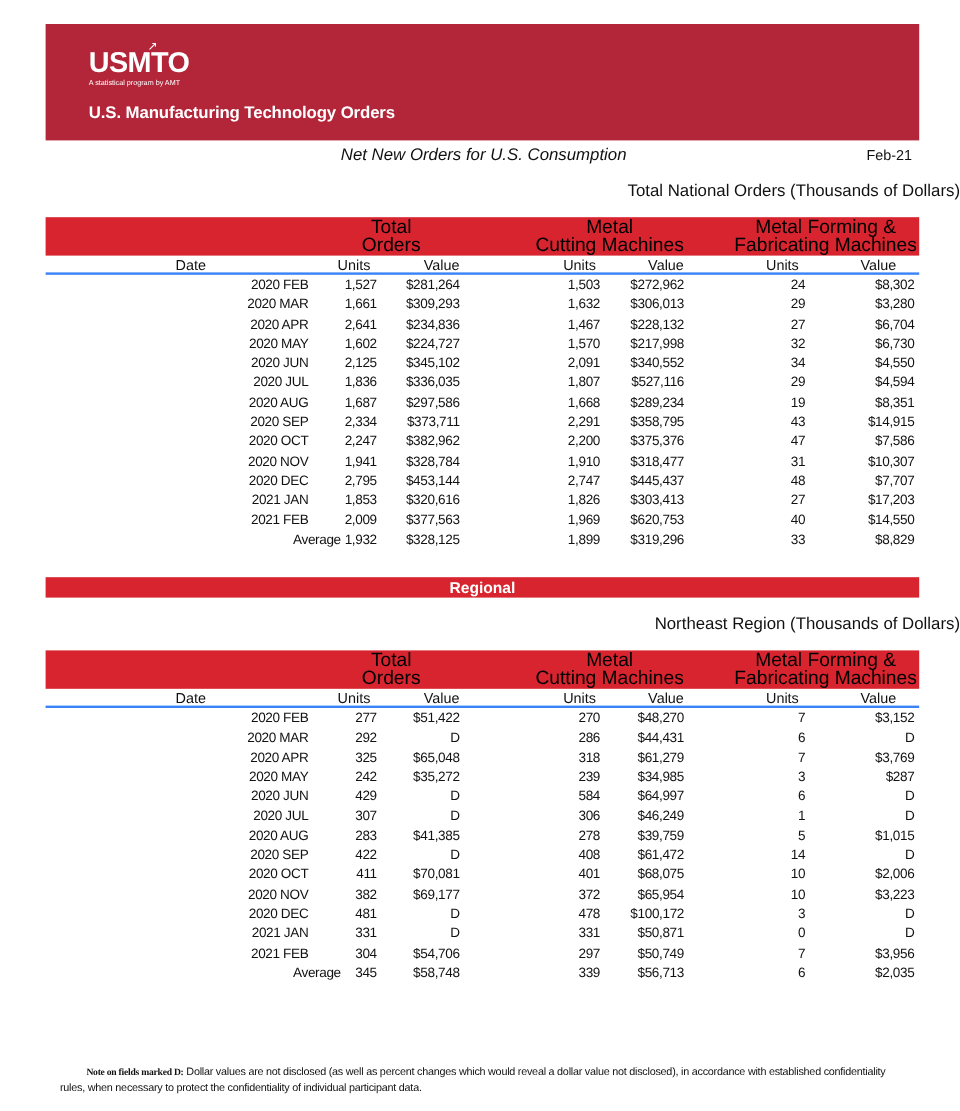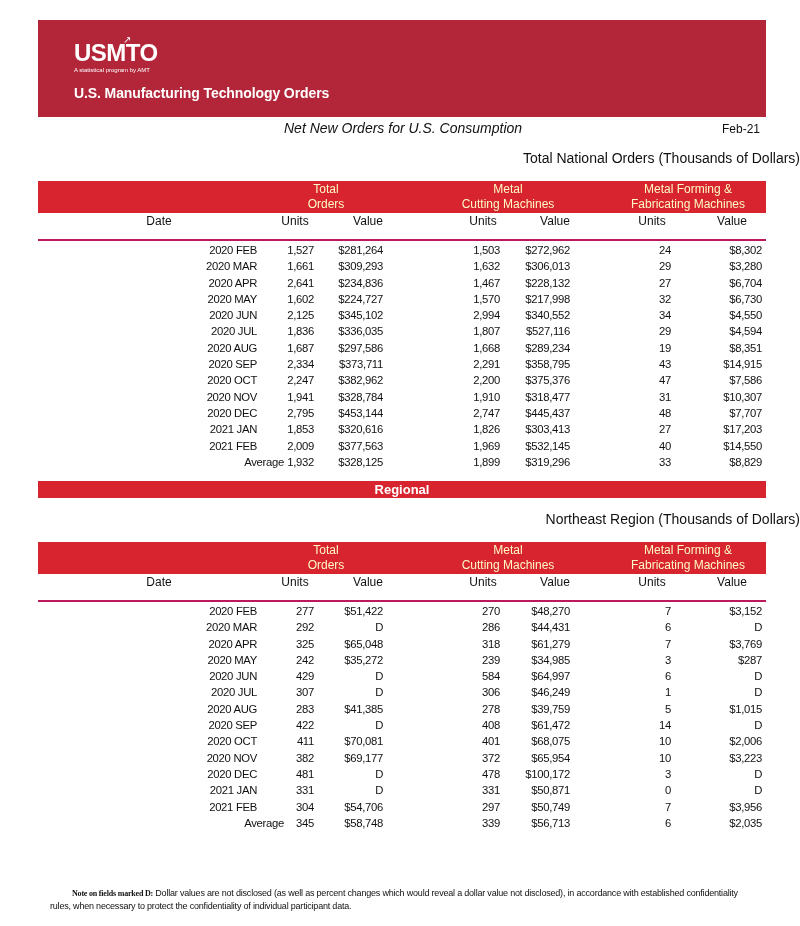--- a/index.html
+++ b/index.html
@@ -17,27 +17,27 @@
   .report-date { position: absolute; left: 722px; top: 122px; font-size: 12px; }
 
   .section-title { position: absolute; left: 0; width: 800px; text-align: right; font-size: 14px; }
   .national-title { top: 150px; padding-left: 0; }
   .northeast-title { top: 511px; }
 
   .table-block { position: absolute; left: 38px; width: 728px; }
   .national-block { top: 181px; }
   .northeast-block { top: 542px; }
 
-  .group-band { height: 32px; background: #d7242e; position: relative; color: #fef9c3; font-size: 12px; }
+  .group-band { height: 32px; background: #d7242e; position: relative; color: #000000; font-size: 16px; }
   .group-label { position: absolute; top: 1px; text-align: center; line-height: 15px; }
   .g-total { left: 238px; width: 100px; }
   .g-cutting { left: 395px; width: 150px; }
   .g-forming { left: 570px; width: 160px; }
 
-  .col-head { height: 28px; position: relative; font-size: 12px; border-bottom: 2px solid #be185d; }
+  .col-head { height: 16px; position: relative; font-size: 12px; border-bottom: 2px solid #3b82f6; }
   .col-head span { position: absolute; top: 0; line-height: 16px; }
   .h-date { left: 0; width: 242px; text-align: center; }
   .h-u1 { left: 232px; width: 50px; text-align: center; }
   .h-v1 { left: 300px; width: 60px; text-align: center; }
   .h-u2 { left: 420px; width: 50px; text-align: center; }
   .h-v2 { left: 487px; width: 60px; text-align: center; }
   .h-u3 { left: 589px; width: 50px; text-align: center; }
   .h-v3 { left: 664px; width: 60px; text-align: center; }
 
   .rows { padding-top: 1px; }
@@ -132,21 +132,21 @@
         <span class="c-v1">$224,727</span>
         <span class="c-u2">1,570</span>
         <span class="c-v2">$217,998</span>
         <span class="c-u3">32</span>
         <span class="c-v3">$6,730</span>
       </div>
       <div class="row">
         <span class="c-date">2020 JUN</span>
         <span class="c-u1">2,125</span>
         <span class="c-v1">$345,102</span>
-        <span class="c-u2">2,994</span>
+        <span class="c-u2">2,091</span>
         <span class="c-v2">$340,552</span>
         <span class="c-u3">34</span>
         <span class="c-v3">$4,550</span>
       </div>
       <div class="row">
         <span class="c-date">2020 JUL</span>
         <span class="c-u1">1,836</span>
         <span class="c-v1">$336,035</span>
         <span class="c-u2">1,807</span>
         <span class="c-v2">$527,116</span>
@@ -205,21 +205,21 @@
         <span class="c-u2">1,826</span>
         <span class="c-v2">$303,413</span>
         <span class="c-u3">27</span>
         <span class="c-v3">$17,203</span>
       </div>
       <div class="row">
         <span class="c-date">2021 FEB</span>
         <span class="c-u1">2,009</span>
         <span class="c-v1">$377,563</span>
         <span class="c-u2">1,969</span>
-        <span class="c-v2">$532,145</span>
+        <span class="c-v2">$620,753</span>
         <span class="c-u3">40</span>
         <span class="c-v3">$14,550</span>
       </div>
       <div class="row">
         <span class="c-date avg">Average</span>
         <span class="c-u1">1,932</span>
         <span class="c-v1">$328,125</span>
         <span class="c-u2">1,899</span>
         <span class="c-v2">$319,296</span>
         <span class="c-u3">33</span>

